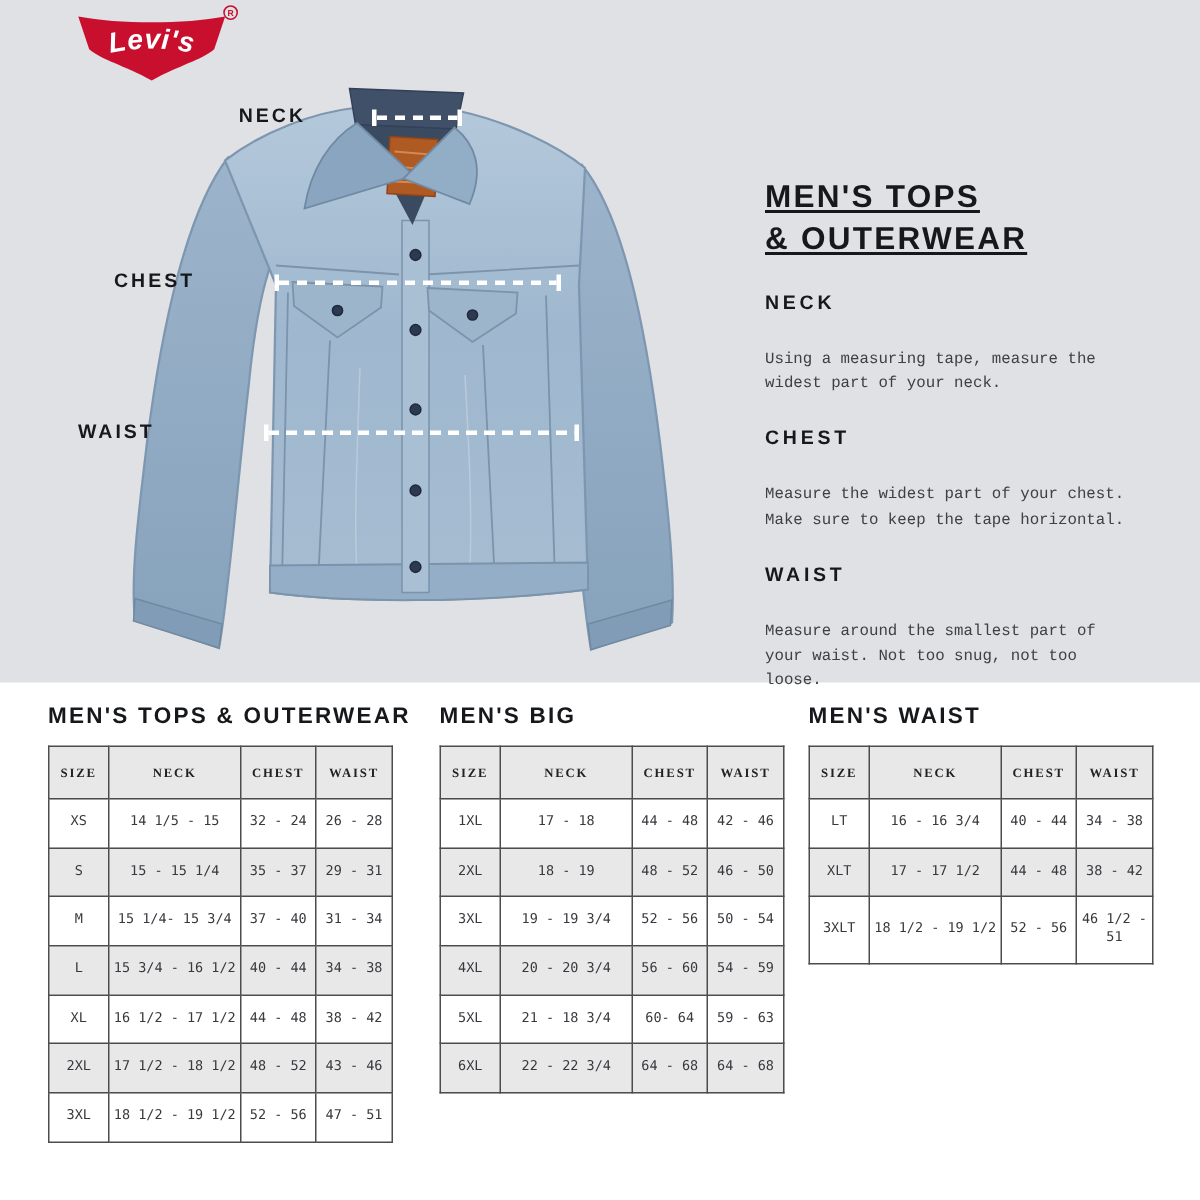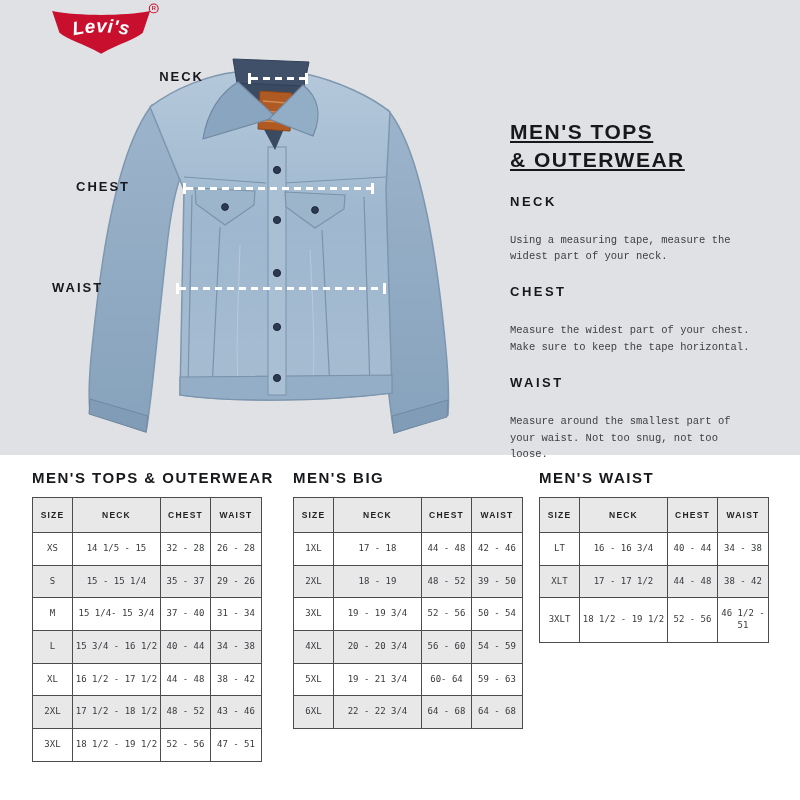--- a/index.html
+++ b/index.html
@@ -41,21 +41,21 @@
   .table-block.mid { width:214px; }
   .table-title { font-size:15px; font-weight:bold; letter-spacing:1.5px; color:#16181c;
     margin-bottom:11px; white-space:nowrap; }
   table { border-collapse:collapse; table-layout:fixed; width:100%;
     border:1px solid #4c4c4c; background:#ffffff; }
   col.c-size  { width:40px; }
   col.c-neck  { width:88px; }
   col.c-chest { width:50px; }
   col.c-waist { width:51px; }
   th { border:1px solid #4c4c4c; background:#e8e8e9; font-size:8.5px; font-weight:bold;
-    letter-spacing:1.2px; color:#222; padding:12px 1px; text-align:center; }
+    letter-spacing:1.2px; color:#222; padding:12px 1px; text-align:center;font-family:Liberation Serif, serif; }
   td { border:1px solid #4c4c4c; font-family:"DejaVu Sans Mono", monospace; font-size:9px;
     color:#37393d; padding:10px 1px; text-align:center; line-height:1.3; }
   tbody tr:nth-child(even) td { background:#e8e8e9; }
 </style>
 </head>
 <body>
 
 <div class="page">
 
   <div class="hero">
@@ -186,28 +186,28 @@
               <th>SIZE</th>
               <th>NECK</th>
               <th>CHEST</th>
               <th>WAIST</th>
             </tr>
           </thead>
         <tbody>
             <tr>
               <td>XS</td>
               <td>14 1/5 - 15</td>
-              <td>32 - 28</td>
+              <td>32 - 24</td>
               <td>26 - 28</td>
             </tr>
             <tr>
               <td>S</td>
               <td>15 - 15 1/4</td>
               <td>35 - 37</td>
-              <td>29 - 26</td>
+              <td>29 - 31</td>
             </tr>
             <tr>
               <td>M</td>
               <td>15 1/4- 15 3/4</td>
               <td>37 - 40</td>
               <td>31 - 34</td>
             </tr>
             <tr>
               <td>L</td>
               <td>15 3/4 - 16 1/2</td>
@@ -257,37 +257,37 @@
             <tr>
               <td>1XL</td>
               <td>17 - 18</td>
               <td>44 - 48</td>
               <td>42 - 46</td>
             </tr>
             <tr>
               <td>2XL</td>
               <td>18 - 19</td>
               <td>48 - 52</td>
-              <td>39 - 50</td>
+              <td>46 - 50</td>
             </tr>
             <tr>
               <td>3XL</td>
               <td>19 - 19 3/4</td>
               <td>52 - 56</td>
               <td>50 - 54</td>
             </tr>
             <tr>
               <td>4XL</td>
               <td>20 - 20 3/4</td>
               <td>56 - 60</td>
               <td>54 - 59</td>
             </tr>
             <tr>
               <td>5XL</td>
-              <td>19 - 21 3/4</td>
+              <td>21 - 18 3/4</td>
               <td>60- 64</td>
               <td>59 - 63</td>
             </tr>
             <tr>
               <td>6XL</td>
               <td>22 - 22 3/4</td>
               <td>64 - 68</td>
               <td>64 - 68</td>
             </tr>
           </tbody>

